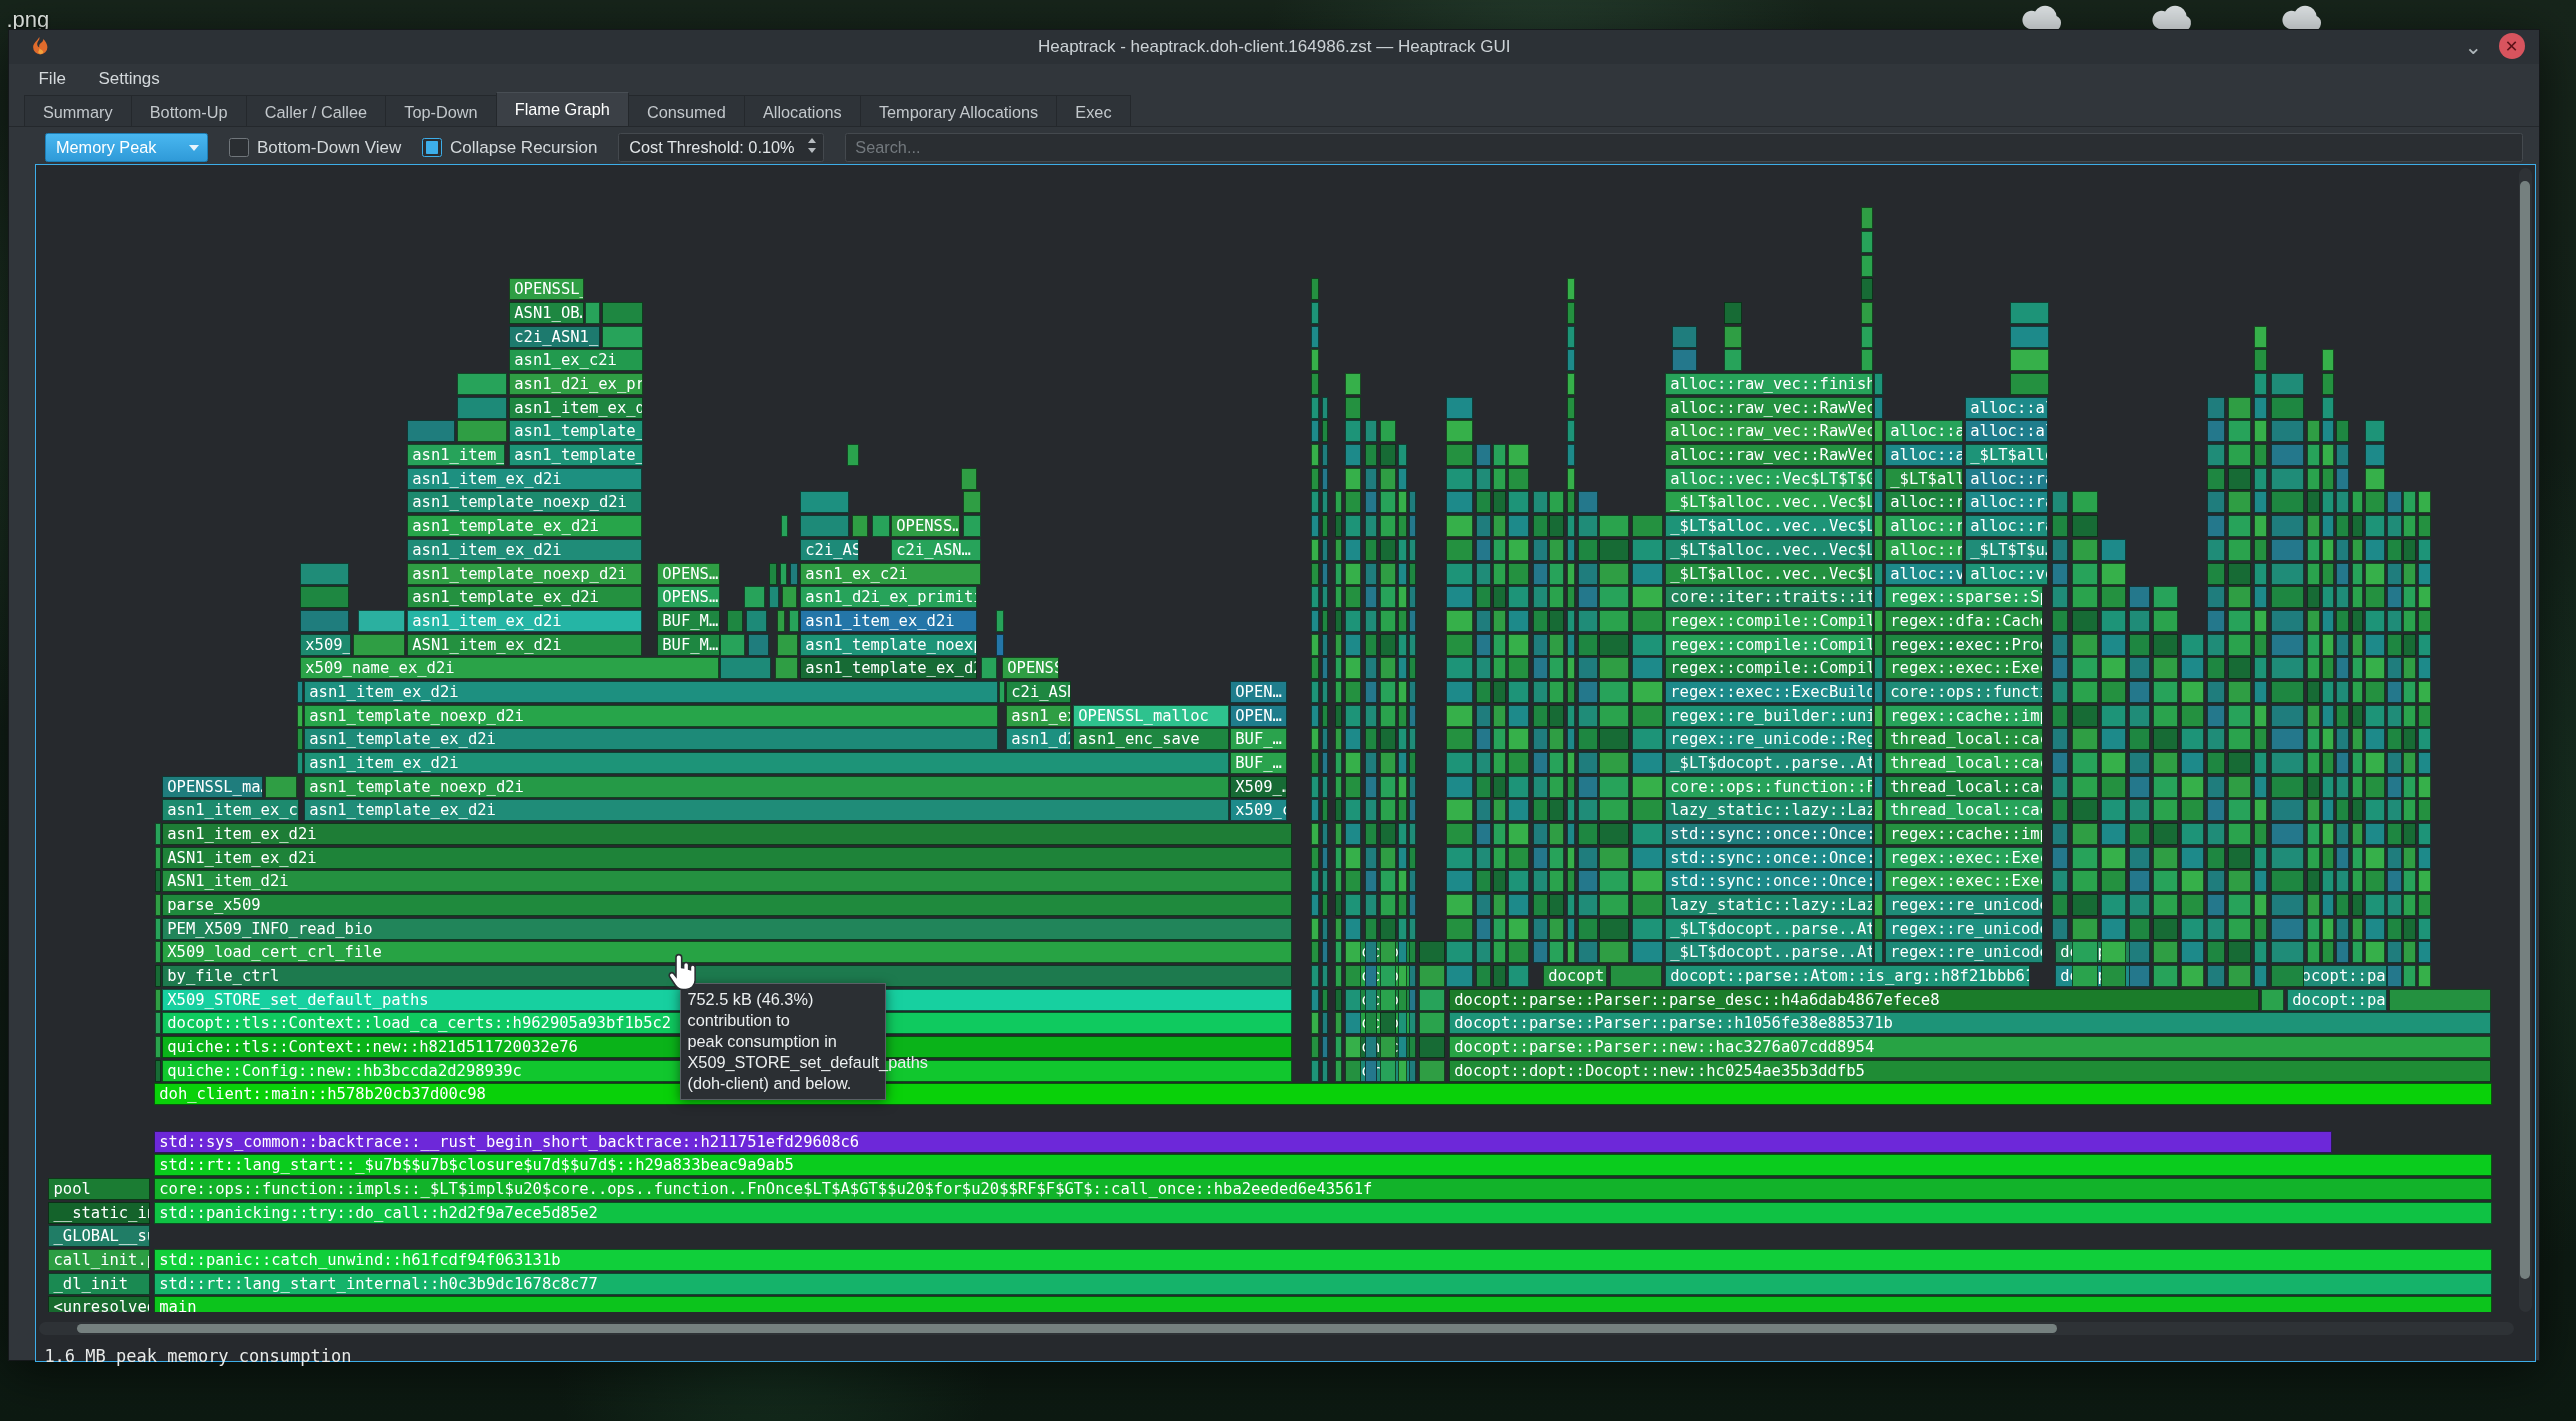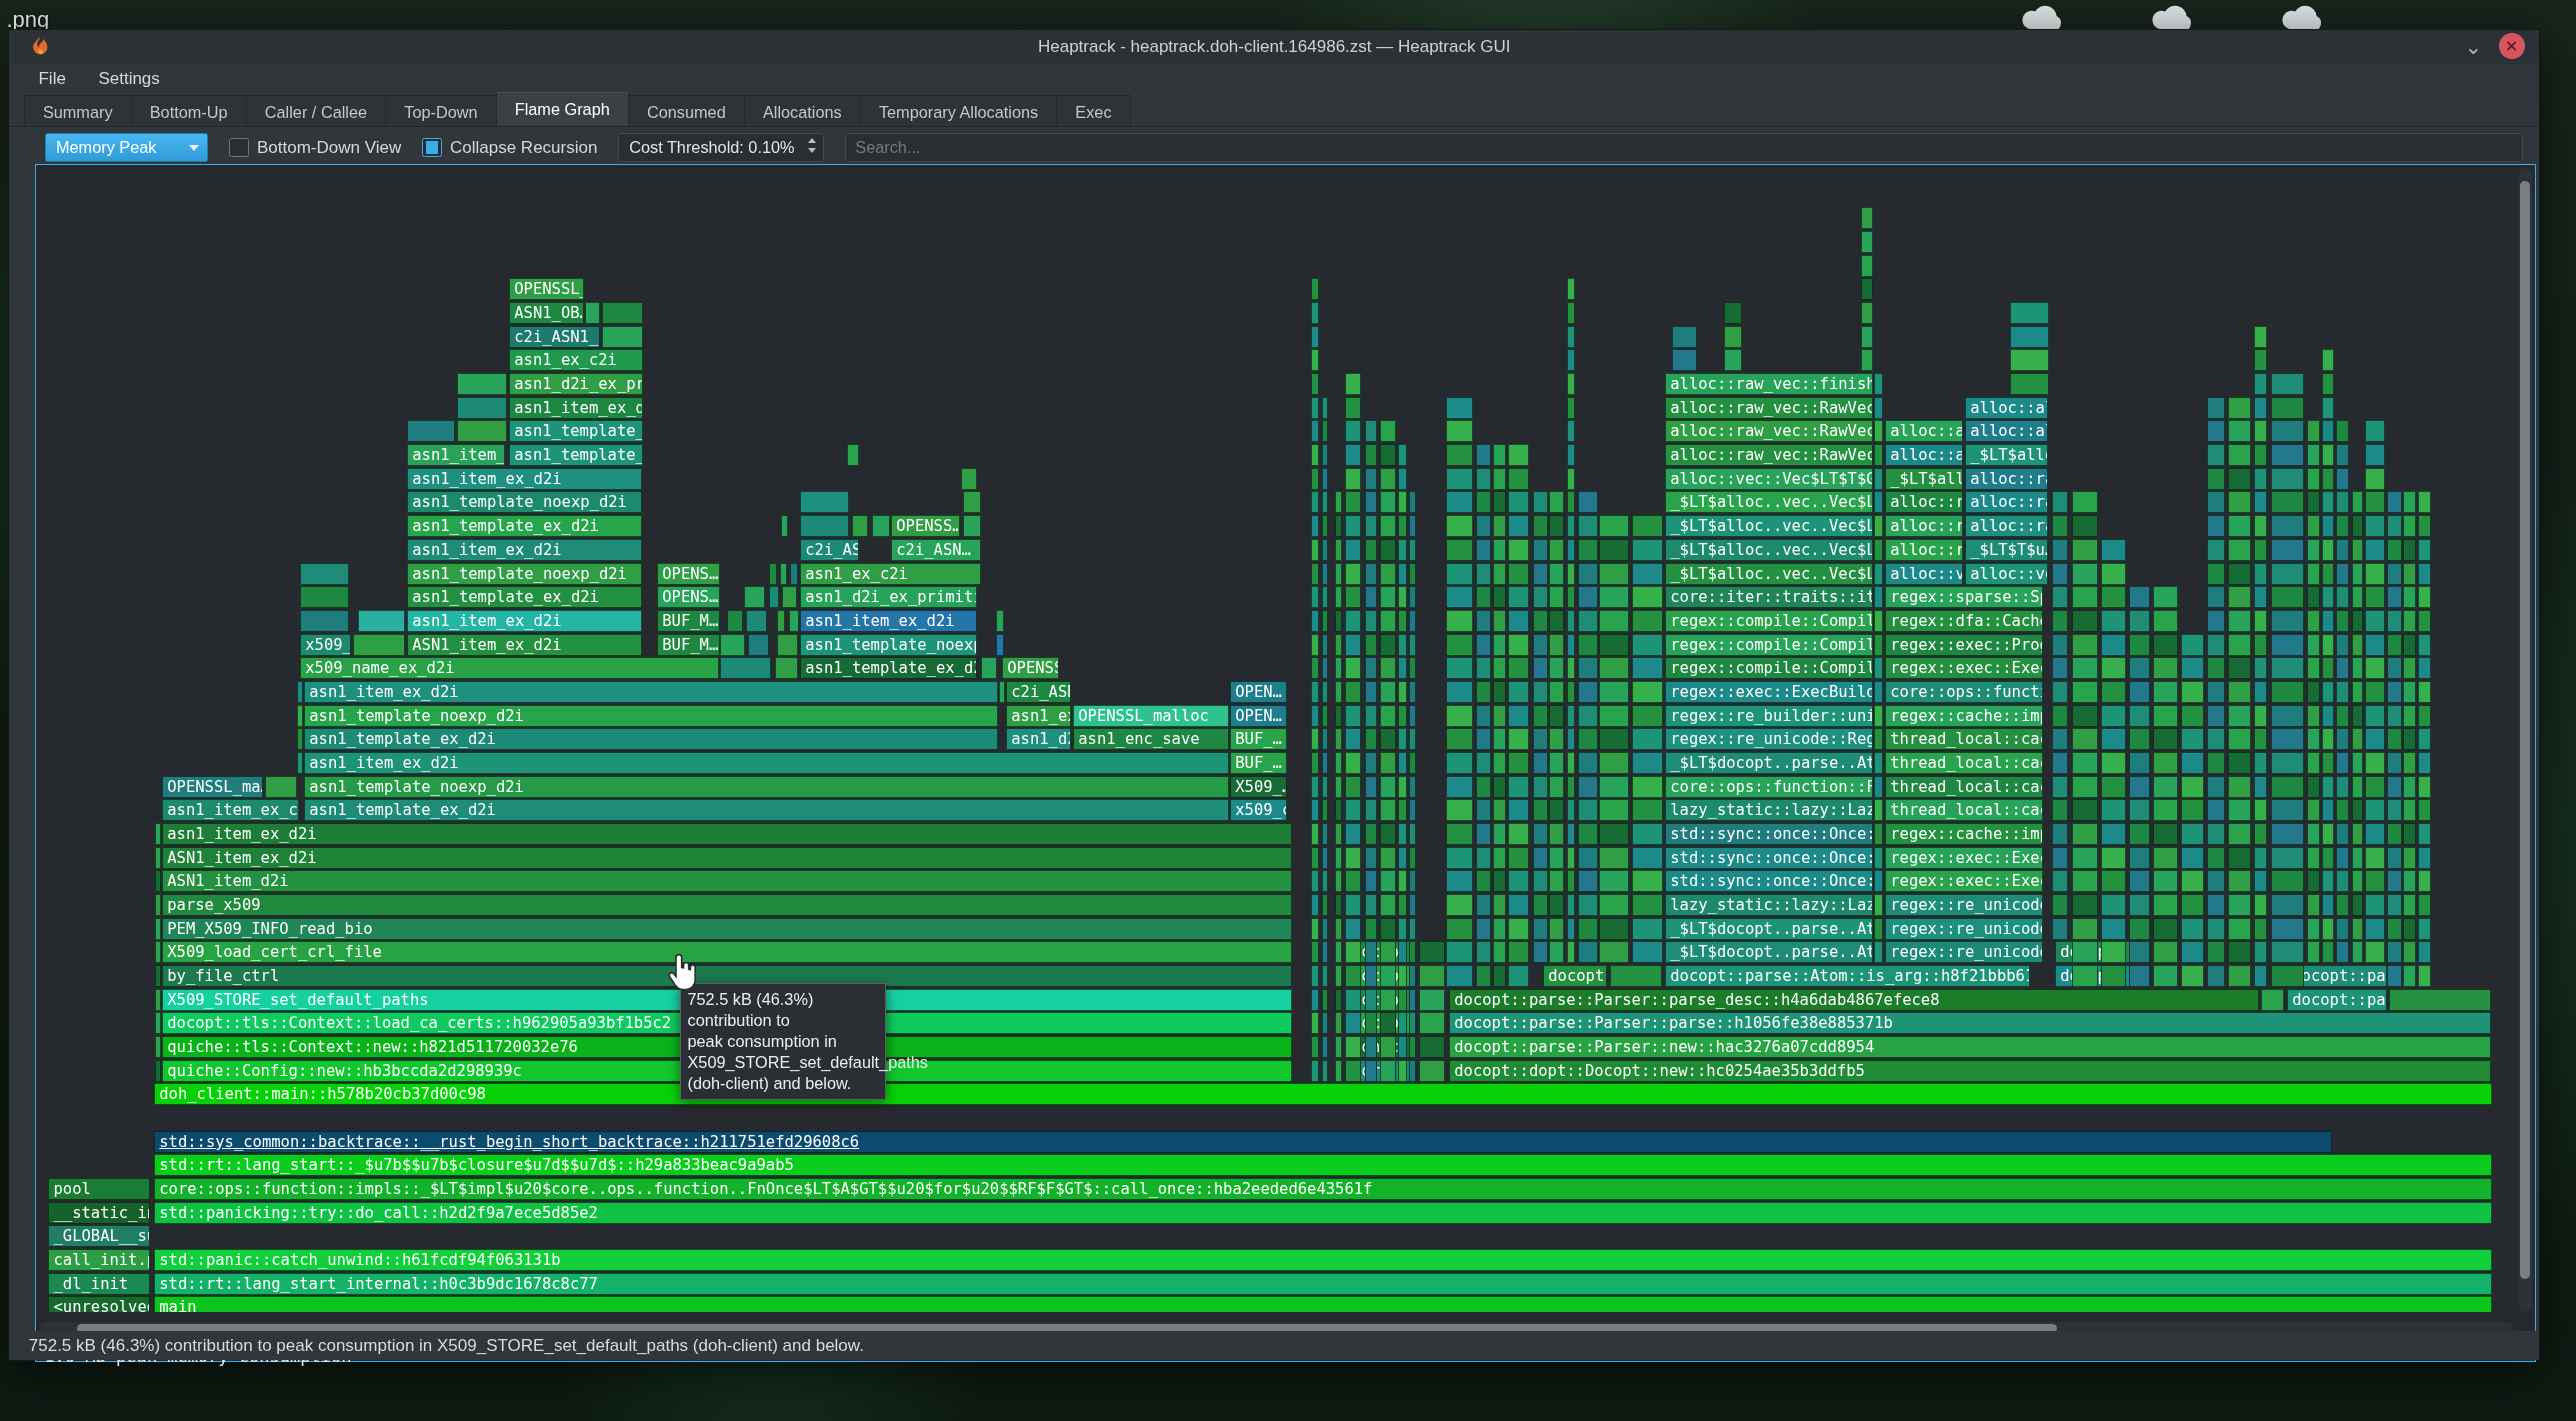--- a/index.html
+++ b/index.html
@@ -328,21 +328,21 @@
         <div class="frame" style="left: 1311px; top: 871px; width: 67px; background: rgb(23, 107, 53);">doh_clie</div>
         <div class="frame" style="left: 1311px; top: 895px; width: 67px; background: rgb(29, 138, 120);">core::re</div>
         <div class="frame" style="left: 1413px; top: 824px; width: 810px; background: rgb(27, 124, 42);">docopt::parse::Parser::parse_desc::h4a6dab4867efece8</div>
         <div class="frame" style="left: 2225px; top: 824px; width: 23px; background: rgb(42, 163, 77);"></div>
         <div class="frame" style="left: 2251px; top: 824px; width: 100px; background: rgb(29, 148, 120);">docopt::par:</div>
         <div class="frame" style="left: 2353px; top: 824px; width: 102px; background: rgb(36, 145, 64);"></div>
         <div class="frame" style="left: 1413px; top: 847px; width: 1042px; background: rgb(29, 148, 120);">docopt::parse::Parser::parse::h1056fe38e885371b</div>
         <div class="frame" style="left: 1413px; top: 871px; width: 1042px; background: rgb(39, 163, 68);">docopt::parse::Parser::new::hac3276a07cdd8954</div>
         <div class="frame" style="left: 1413px; top: 895px; width: 1042px; background: rgb(31, 140, 53);">docopt::dopt::Docopt::new::hc0254ae35b3ddfb5</div>
         <div class="frame" style="left: 118px; top: 918px; width: 2338px; background: rgb(9, 209, 9);">doh_client::main::h578b20cb37d00c98</div>
-        <div class="frame" style="left: 118px; top: 966px; width: 2178px; background: #0c4a6e; text-decoration: underline;">std::sys_common::backtrace::__rust_begin_short_backtrace::h211751efd29608c6</div>
+        <div class="frame" style="left: 118px; top: 966px; width: 2178px; background: #6d28d9;">std::sys_common::backtrace::__rust_begin_short_backtrace::h211751efd29608c6</div>
         <div class="frame" style="left: 118px; top: 989px; width: 2338px; background: rgb(10, 204, 29);">std::rt::lang_start::_$u7b$$u7b$closure$u7d$$u7d$::h29a833beac9a9ab5</div>
         <div class="frame" style="left: 12.2px; top: 1013px; width: 102px; background: rgb(27, 124, 51);">pool</div>
         <div class="frame" style="left: 118px; top: 1013px; width: 2338px; background: rgb(18, 179, 42);">core::ops::function::impls::_$LT$impl$u20$core..ops..function..FnOnce$LT$A$GT$$u20$for$u20$$RF$F$GT$::call_once::hba2eeded6e43561f</div>
         <div class="frame" style="left: 12.2px; top: 1037px; width: 102px; background: rgb(20, 99, 43);">__static_init</div>
         <div class="frame" style="left: 118px; top: 1037px; width: 2338px; background: rgb(15, 194, 68);">std::panicking::try::do_call::h2d2f9a7ece5d85e2</div>
         <div class="frame" style="left: 12.2px; top: 1060px; width: 102px; background: rgb(32, 125, 102);">_GLOBAL__sub..</div>
         <div class="frame" style="left: 12.2px; top: 1084px; width: 102px; background: rgb(44, 158, 67);">call_init.pa</div>
         <div class="frame" style="left: 118px; top: 1084px; width: 2338px; background: rgb(16, 207, 58);">std::panic::catch_unwind::h61fcdf94f063131b</div>
         <div class="frame" style="left: 12.2px; top: 1108px; width: 102px; background: rgb(26, 138, 82);">_dl_init</div>
         <div class="frame" style="left: 118px; top: 1108px; width: 2338px; background: rgb(21, 179, 106);">std::rt::lang_start_internal::h0c3b9dc1678c8c77</div>
@@ -1253,23 +1253,20 @@
       </div>
     <div class="graph-status">1.6 MB peak memory consumption</div>
     <div class="hscroll">
         <div class="hscroll-handle"></div>
       </div>
     <div class="vscroll">
         <div class="vscroll-handle"></div>
       </div>
   </div>
 
-  <div class="statusbar">
-    <span>752.5 kB (46.3%) contribution to peak consumption in X509_STORE_set_default_paths (doh-client) and below.</span>
-  </div>
 </div>
 
 <svg class="cursor-hand" viewBox="0 0 24 24">
   <path d="M10 1c1 0 1.8.8 1.8 1.8v6.4l1.2.2V7.6c0-.9.7-1.6 1.6-1.6s1.6.7 1.6 1.6v2.6l1.1.3V9c0-.8.7-1.5 1.5-1.5S20.3 8.2 20.3 9v8.2c0 3.2-2.6 5.8-5.8 5.8h-1.8c-1.9 0-3.7-.9-4.8-2.5L4.2 15c-.5-.7-.3-1.7.4-2.2.7-.5 1.6-.4 2.2.3l1.4 1.7V2.8C8.2 1.8 9 1 10 1z" fill="#ffffff" stroke="#2a2e32" stroke-width="1"></path>
 </svg>
 <div class="tooltip">
   <div>752.5 kB (46.3%) contribution to</div>
   <div>peak consumption in</div>
   <div>X509_STORE_set_default_paths</div>
   <div>(doh-client) and below.</div>

